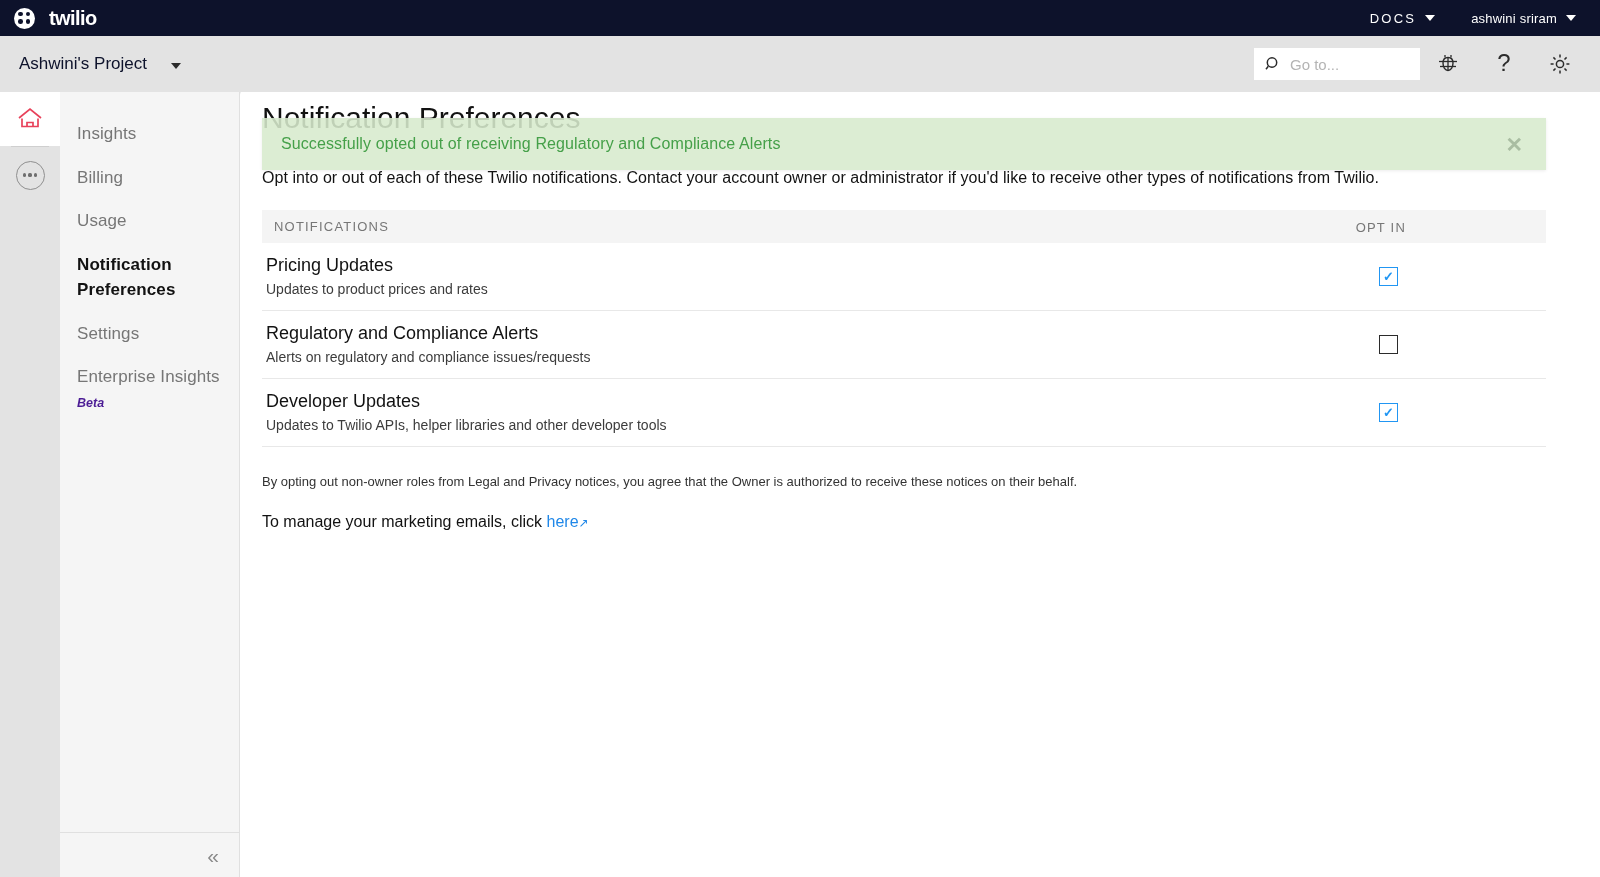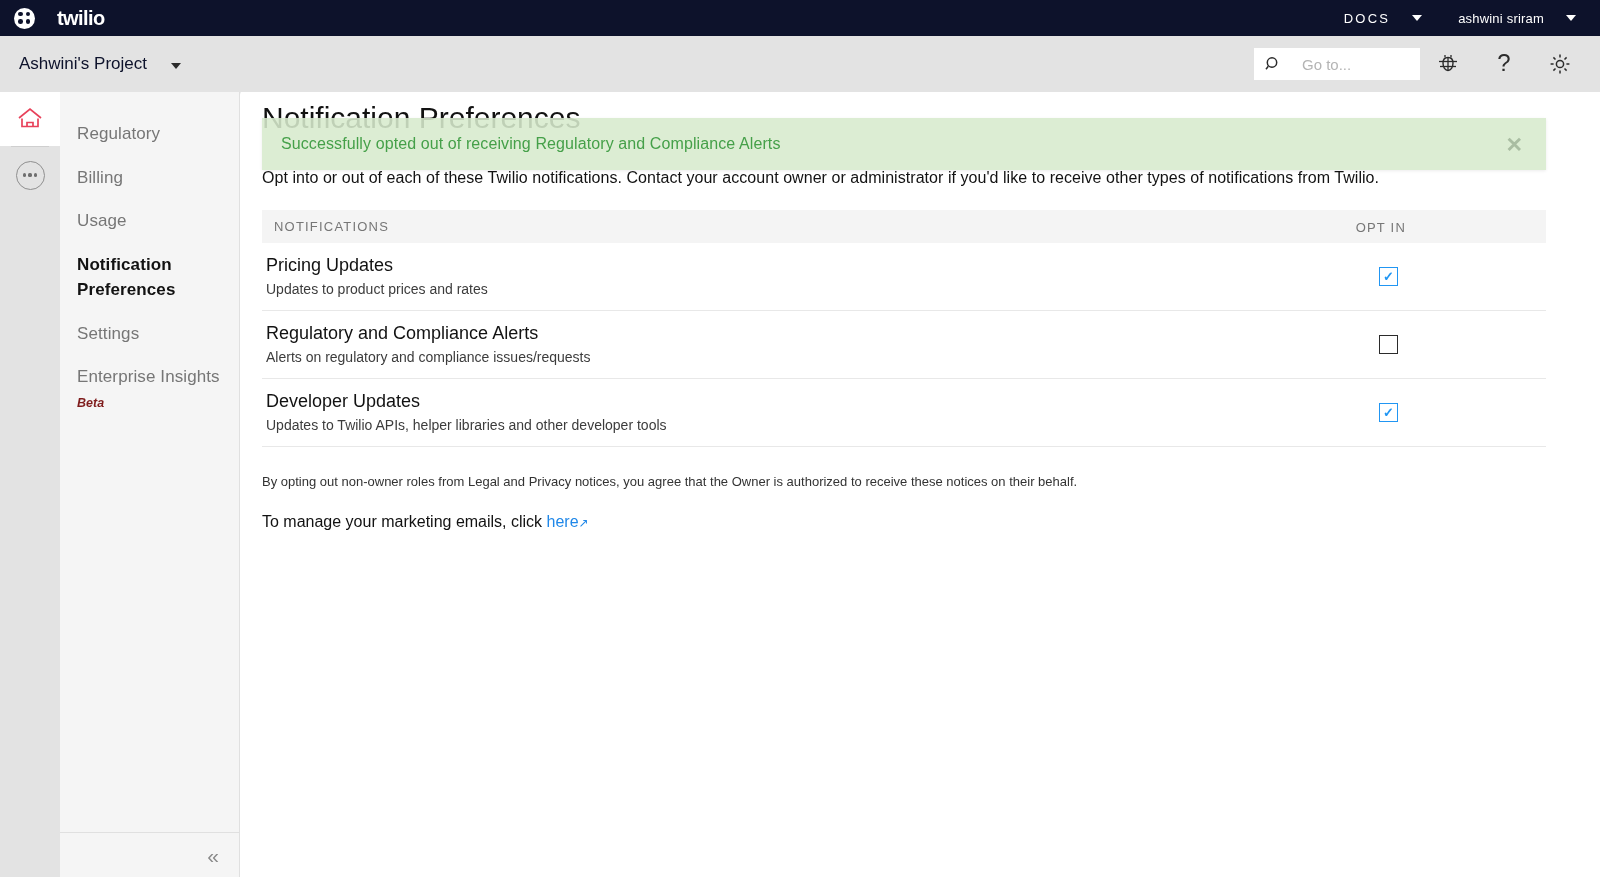--- a/index.html
+++ b/index.html
@@ -9,41 +9,41 @@
     background: #ffffff;
     overflow: hidden;
   }
 
   
   .topbar {
     position: absolute; top: 0; left: 0; width: 1600px; height: 36px;
     background: #0d122b;
     display: flex; align-items: center;
   }
-  .logo-wrap { display: flex; align-items: center; margin-left: 14px; gap: 22px; }
+  .logo-wrap { display: flex; align-items: center; margin-left: 14px; gap: 14px; }
   .logo-mark {
     width: 21px; height: 21px; border-radius: 50%;
     background: #ffffff; position: relative;
   }
   .logo-mark i {
     position: absolute; width: 4.6px; height: 4.6px; border-radius: 50%;
     background: #0d122b;
   }
   .logo-mark i:nth-child(1) { left: 4.4px;  top: 4.4px; }
   .logo-mark i:nth-child(2) { left: 11.6px; top: 4.4px; }
   .logo-mark i:nth-child(3) { left: 4.4px;  top: 11.6px; }
   .logo-mark i:nth-child(4) { left: 11.6px; top: 11.6px; }
   .logo-text {
     color: #fff; font-size: 20px; font-weight: bold; letter-spacing: -0.6px;
   }
   .topbar-right {
     margin-left: auto; display: flex; align-items: center; height: 36px;
   }
   .topbar-item {
-    display: flex; align-items: center; gap: 22px;
+    display: flex; align-items: center; gap: 9px;
     color: #ffffff; font-size: 13px; height: 36px; padding: 0 18px;
   }
   .topbar-item.docs { letter-spacing: 2.2px; }
   .topbar-item.user { letter-spacing: 0.2px; margin-right: 6px; justify-content: flex-end; }
   .caret-d {
     width: 0; height: 0; border-left: 5.5px solid transparent;
     border-right: 5.5px solid transparent; border-top: 6px solid #ffffff;
   }
 
   
@@ -58,21 +58,21 @@
     margin-left: 19px; font-size: 17px; color: #0d122b;
   }
   .caret-d-dark {
     width: 0; height: 0; border-left: 5.5px solid transparent;
     border-right: 5.5px solid transparent; border-top: 6.5px solid #2b2b2b;
     margin-top: 3px;
   }
   .subbar-right { margin-left: auto; display: flex; align-items: center; }
   .search-box {
     width: 166px; height: 32px; background: #ffffff;
-    display: flex; align-items: center; gap: 20px; padding-left: 11px;
+    display: flex; align-items: center; gap: 8px; padding-left: 11px;
   }
   .search-ph { color: #b4b4b4; font-size: 15px; }
   .sb-icon {
     width: 56px; height: 56px; display: flex;
     align-items: center; justify-content: center;
   }
   .sb-icon:last-child { margin-right: 12px; }
 
   
   .rail {
@@ -104,21 +104,21 @@
     position: absolute; top: 92px; left: 60px; width: 180px; height: 785px;
     background: #f5f5f5; border-right: 1px solid #e0e0e0;
   }
   .nav-list { padding-top: 20px; }
   .nav-item {
     font-size: 17px; color: #767676; line-height: 1.5;
     padding: 9px 0 9px 17px; letter-spacing: 0.1px;
   }
   .nav-item.active { color: #121212; font-weight: bold; }
   .nav-beta {
-    font-size: 12.5px; color: #7f1d1d; font-style: italic; font-weight: bold;
+    font-size: 12.5px; color: #4c1d95; font-style: italic; font-weight: bold;
     padding: 0 0 0 17px; margin-top: -3px;
   }
   .nav-collapse {
     position: absolute; bottom: 0; left: 0; width: 179px; height: 45px;
     border-top: 1px solid #e0e0e0;
     display: flex; align-items: center; justify-content: flex-end;
     padding-right: 20px;
   }
   .chev-dbl { color: #8a8a8a; font-size: 21px; line-height: 1; }
 
@@ -271,21 +271,21 @@
       <b></b>
         <b></b>
         <b></b>
     </span>
   </div>
 </div>
 
 <div class="navpanel">
   <div class="nav-list">
     <div class="nav-item">
-      <span>Regulatory</span>
+      <span>Insights</span>
     </div>
     <div class="nav-item">
       <span>Billing</span>
     </div>
     <div class="nav-item">
       <span>Usage</span>
     </div>
     <div class="nav-item active">
       <span>Notification Preferences</span>
     </div>

